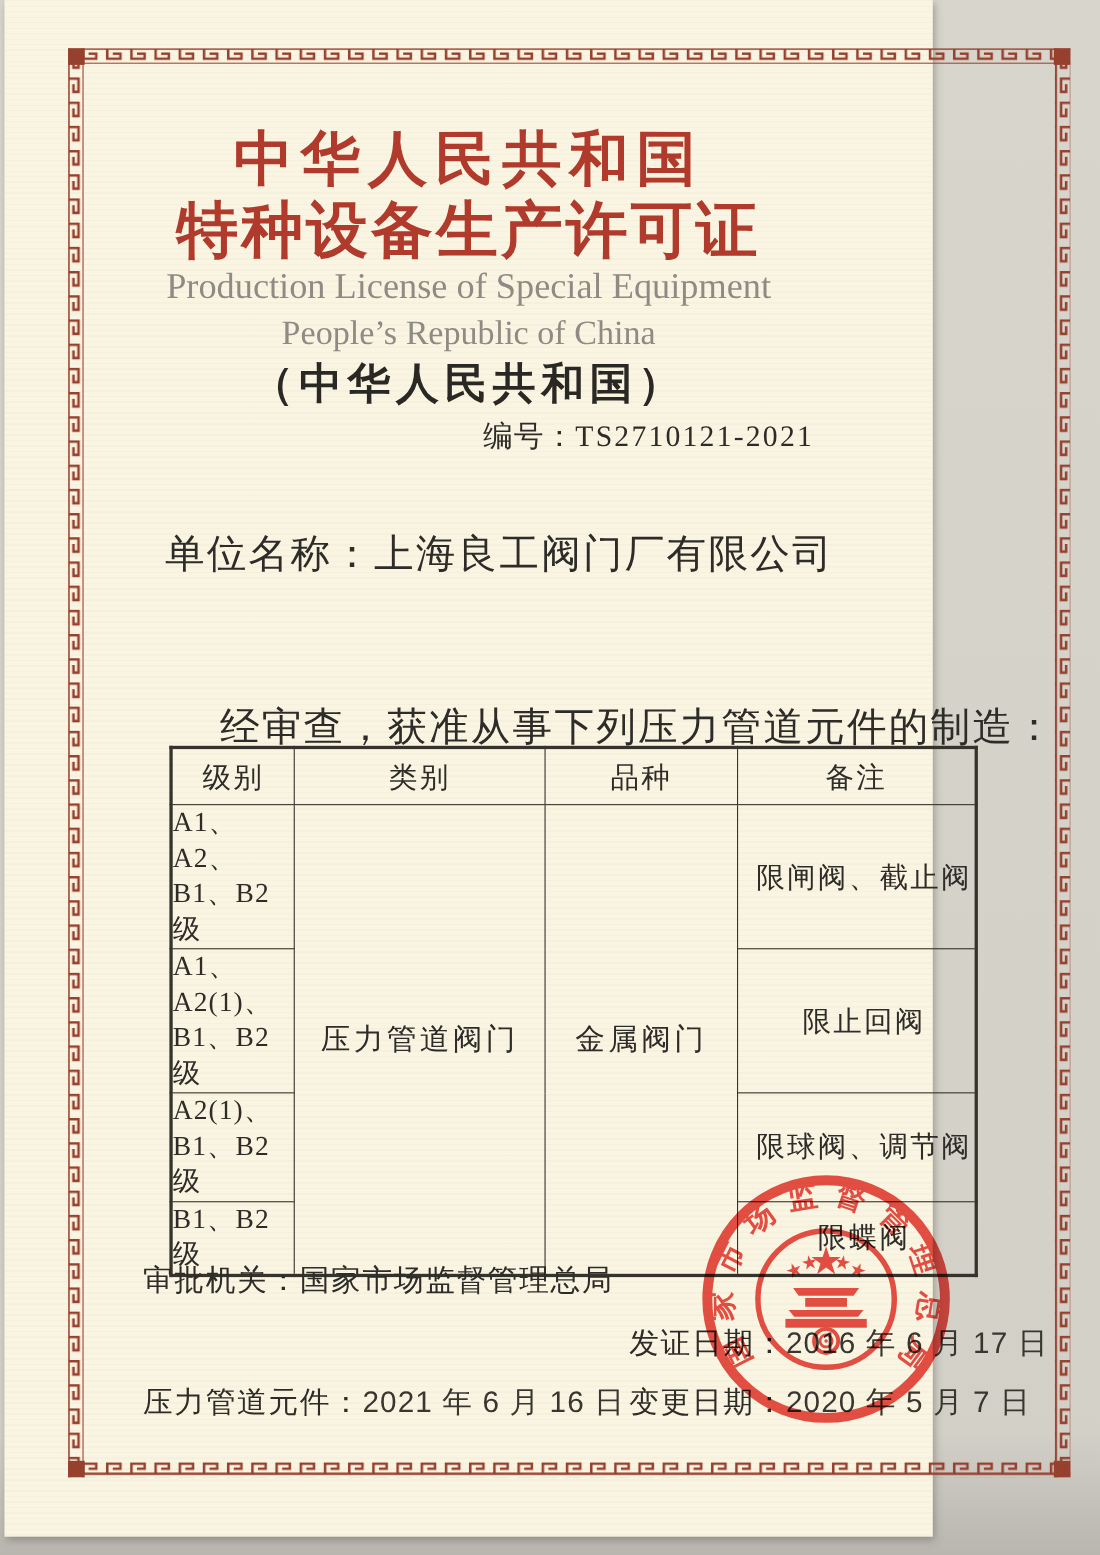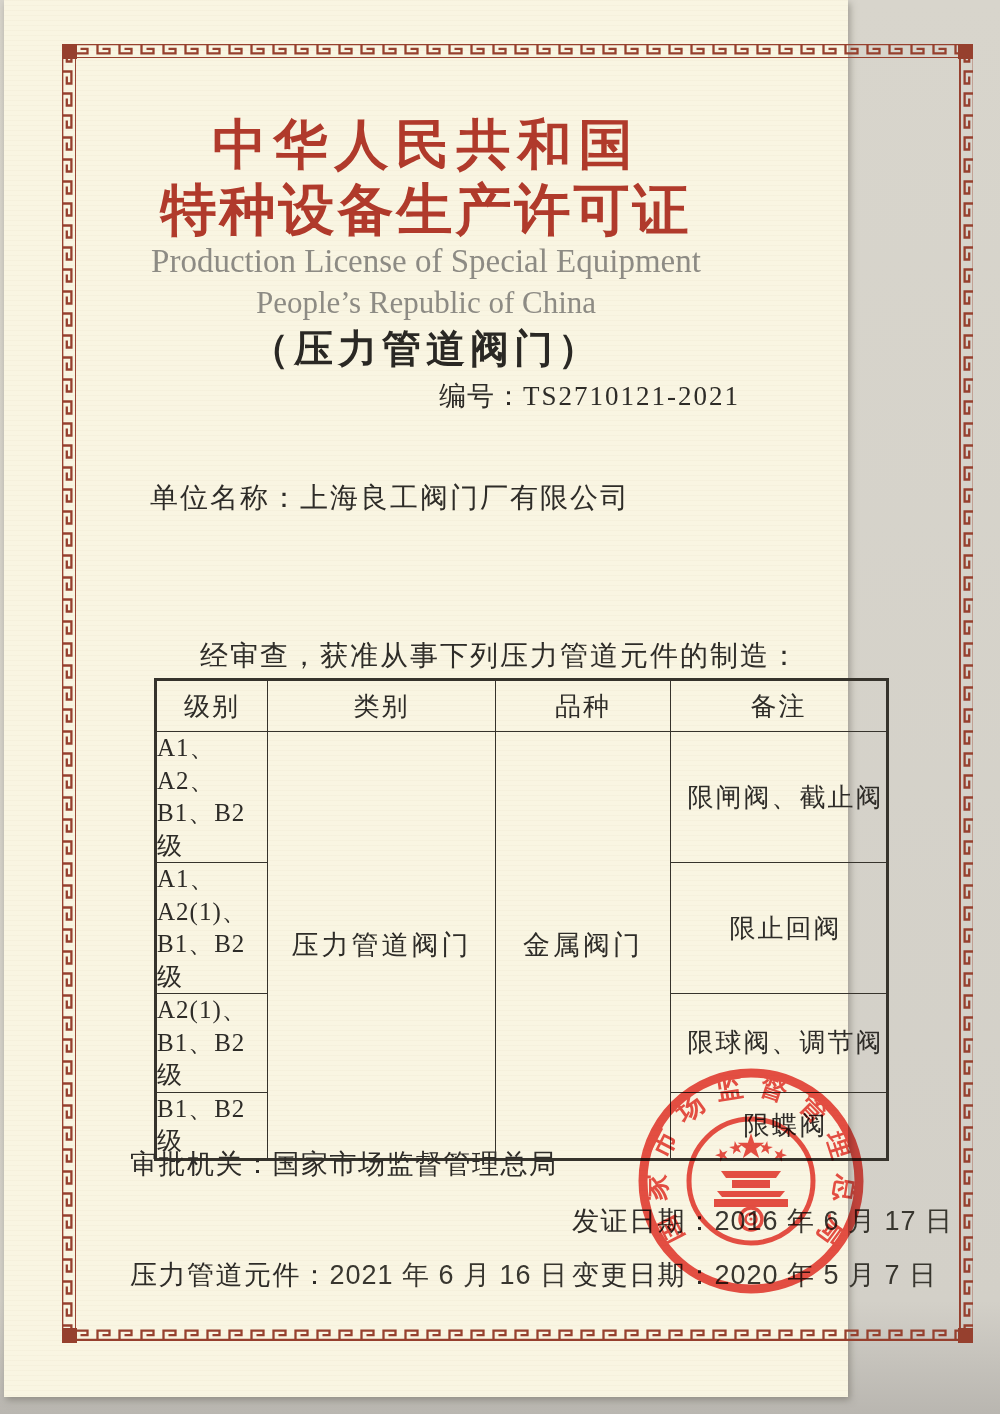--- a/index.html
+++ b/index.html
@@ -30,21 +30,21 @@
   .center{left:0;right:0;text-align:center;}
   .title-zh{font-weight:700;color:var(--title-red);line-height:1;}
   .t1{top:118px;font-size:54px;letter-spacing:7px;}
   .t2{top:182px;font-size:56px;letter-spacing:3px;}
   .title-en{color:var(--english-gray);line-height:1;}
   .e1{top:245px;font-size:33px;}
   .e2{top:287px;font-size:31px;}
   .subtitle{top:322px;font-size:39px;font-weight:600;letter-spacing:5px;color:#2a2824;}
   .serial{top:378px;right:108px;font-size:27px;letter-spacing:1px;}
   .serial .num{letter-spacing:2px;}
-  .line{font-size:28px;letter-spacing:2px;white-space:nowrap;}
+  .line{font-size:36px;letter-spacing:2px;white-space:nowrap;}
   .company{left:146px;top:479px;}
   .address{left:146px;top:534px;}
   .intro{left:196px;top:637px;font-family:Liberation Serif, serif;}
   .grid{
     position:absolute;left:150px;top:678px;width:732px;
     border-collapse:collapse;table-layout:fixed;
     font-size:26px;
   }
   .grid th,.grid td{border:1.5px solid #36332c;padding:0;font-weight:400;}
   .grid{border:3px solid #36332c;}
@@ -89,21 +89,21 @@
     <rect x="58" y="44" width="15" height="15" fill="currentColor"></rect>
     <rect x="954" y="44" width="15" height="15" fill="currentColor"></rect>
     <rect x="58" y="1328" width="15" height="15" fill="currentColor"></rect>
     <rect x="954" y="1328" width="15" height="15" fill="currentColor"></rect>
   </svg>
 
   <div class="abs center title-zh t1">中华人民共和国</div>
   <div class="abs center title-zh t2">特种设备生产许可证</div>
   <div class="abs center title-en e1">Production License of Special Equipment</div>
   <div class="abs center title-en e2">People’s Republic of China</div>
-  <div class="abs center subtitle">（压力管道阀门）</div>
+  <div class="abs center subtitle">（中华人民共和国）</div>
 
   <div class="abs serial"><span>编号：</span><span class="num">TS2710121-2021</span></div>
 
   <div class="abs line company"><span>单位名称：</span><span>上海良工阀门厂有限公司</span></div>
 
   <div class="abs line intro">经审查，获准从事下列压力管道元件的制造：</div>
 
   <table class="grid">
     <colgroup>
       <col style="width:112px">

